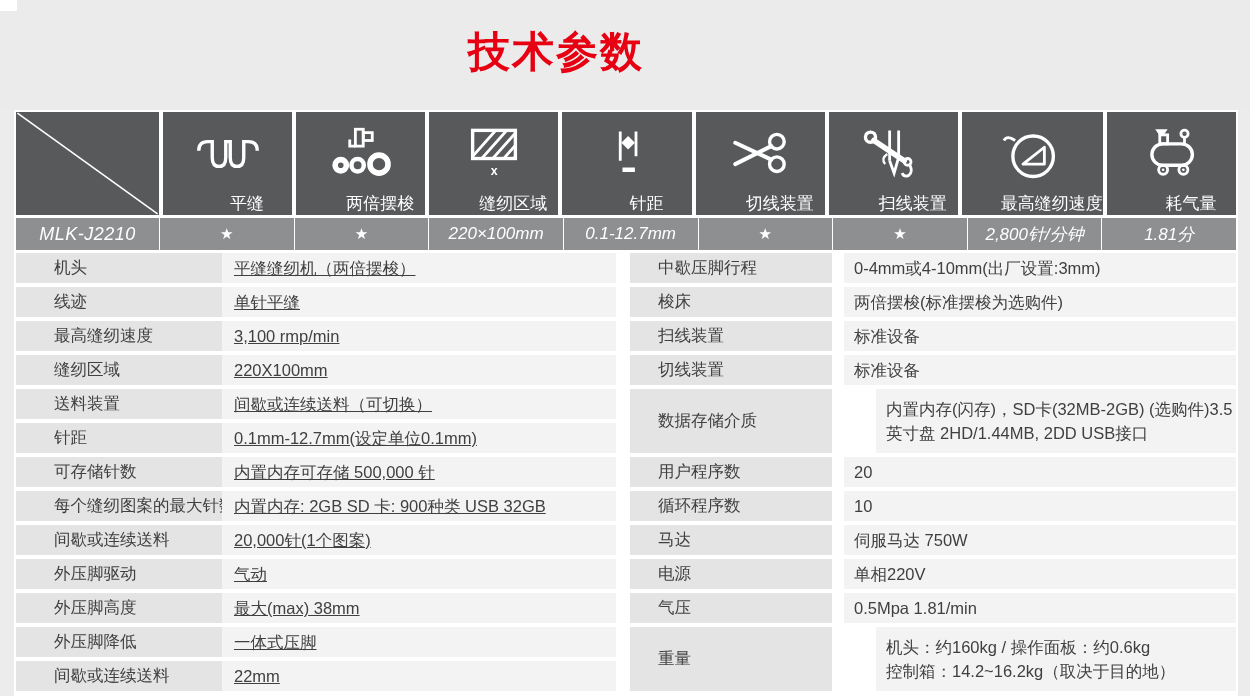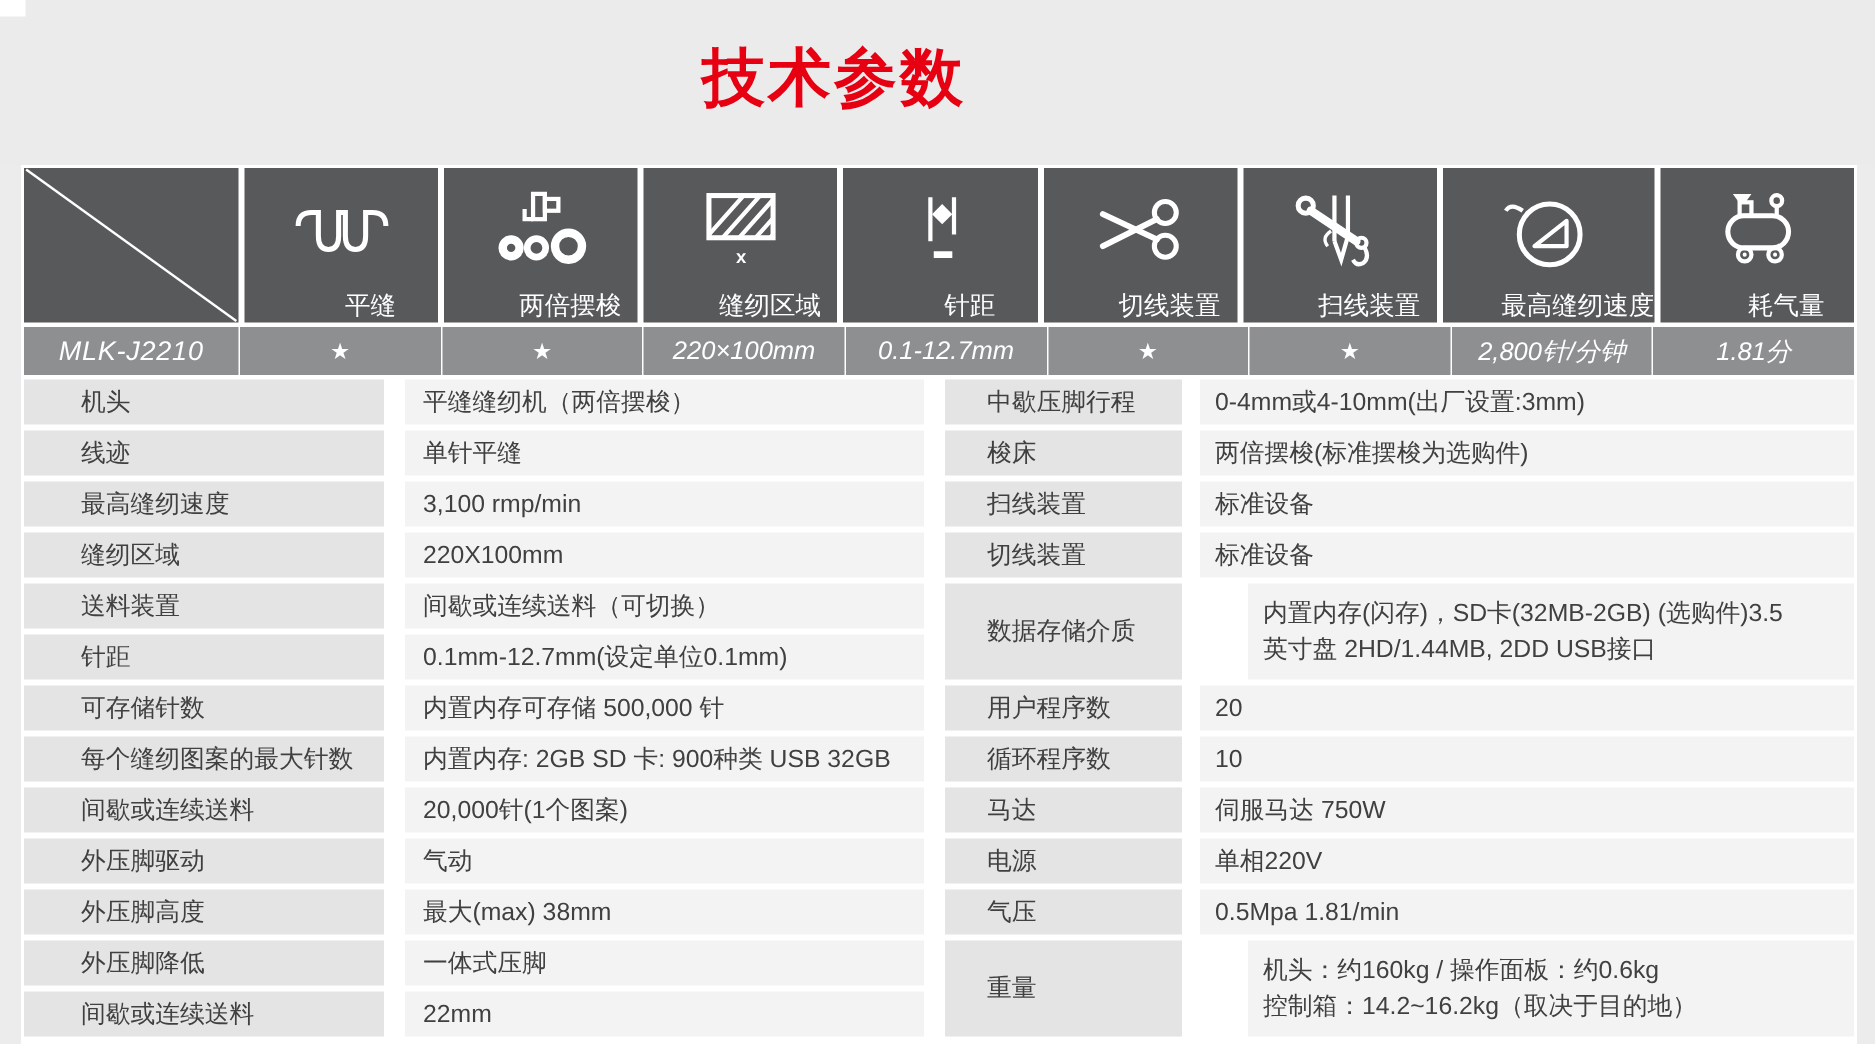--- a/index.html
+++ b/index.html
@@ -35,27 +35,27 @@
   .specs-wrap{display:flex;margin-top:3px;}
   .spec-table{display:flex;flex-direction:column;}
   .spec-table.left{width:600px;margin-right:14px;}
   .spec-table.right{width:606px;}
   .spec-row{display:flex;height:30px;margin-bottom:4px;}
   .spec-row.tall{height:64px;gap:32px;}
   .spec-label{
     background:#e4e4e4;color:#404040;font-size:16.5px;
     display:flex;align-items:center;white-space:nowrap;flex-shrink:0;
   }
-  .left .spec-label{width:240px;padding-left:38px;margin-right:14px;box-sizing:border-box;}
-  .right .spec-label{width:158px;padding-left:28px;margin-right:12px;box-sizing:border-box;}
+  .left .spec-label{width:206px;padding-left:38px;box-sizing:border-box;}
+  .right .spec-label{width:202px;padding-left:28px;margin-right:12px;box-sizing:border-box;}
   .spec-value{
     background:#f3f3f3;color:#404040;font-size:16.5px;flex:1;
     display:flex;align-items:center;white-space:pre-line;line-height:24px;
   }
-  .left .spec-value{padding-left:12px;}
+  .left .spec-value{padding-left:12px;text-decoration:underline;}
   .right .spec-value{padding-left:10px;}
 </style>
 </head>
 <body>
 
 <div class="top-band"></div>
 <div class="corner-notch"></div>
 <h1 class="page-title" style="color: rgb(230, 0, 18);">技术参数</h1>
 
 <div class="panel"></div>

